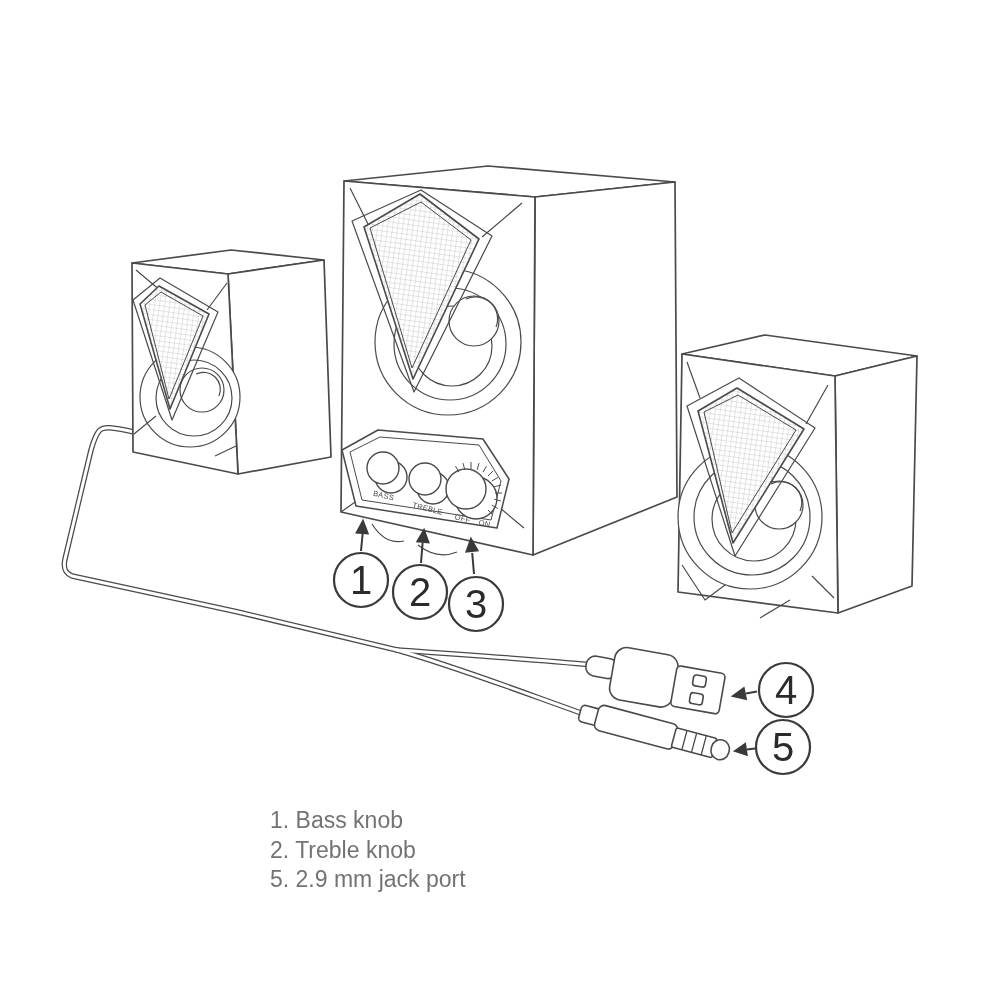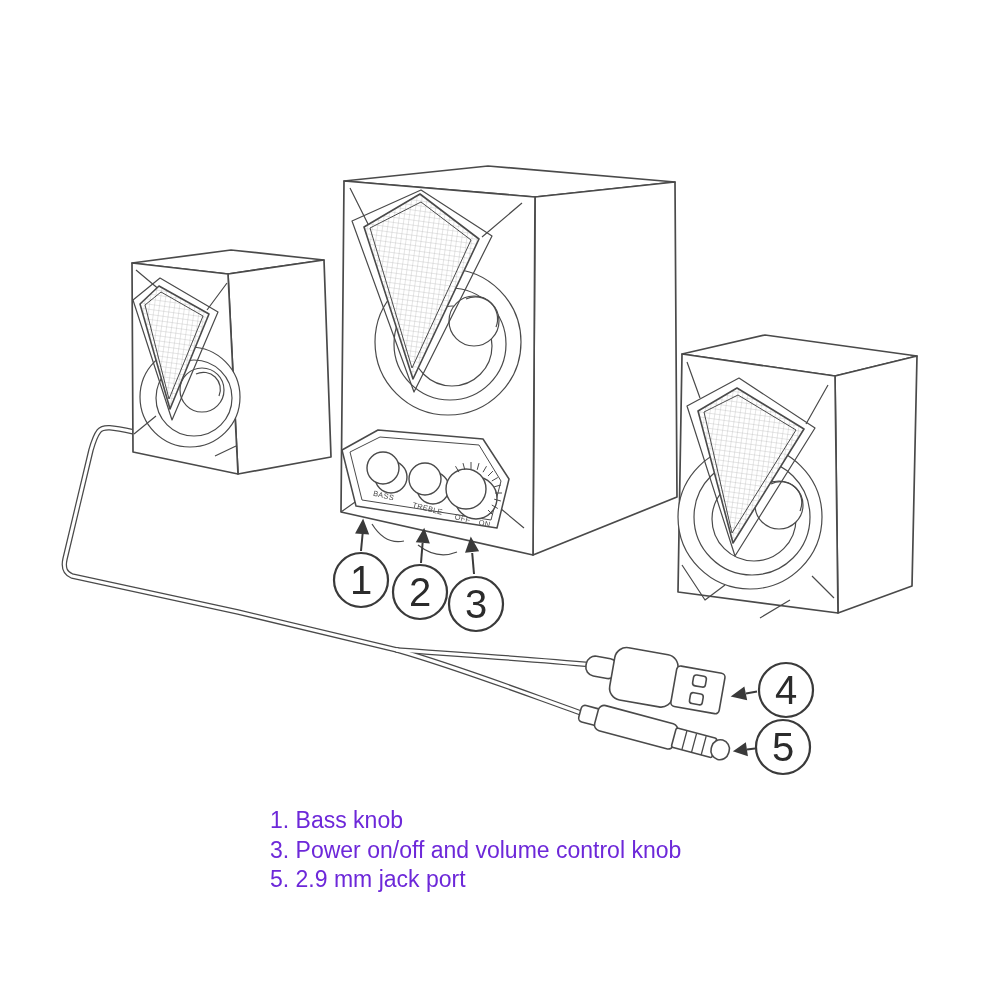--- a/index.html
+++ b/index.html
@@ -3,21 +3,21 @@
 <meta charset="utf-8">
 <style>
   html,body{margin:0;padding:0;background:#fff;}
   .canvas{position:relative;width:1000px;height:1000px;background:#fff;overflow:hidden;
           font-family:"Liberation Sans",sans-serif;}
   .canvas svg{position:absolute;left:0;top:0;}
   svg text{font-family:"Liberation Sans",sans-serif;fill:#333;}
   .callout-num{font-size:40px;fill:#2b2b2b;}
   .panel-label{font-size:7.5px;letter-spacing:.3px;fill:#4a4a4a;}
   .legend{position:absolute;left:270px;top:806px;font-size:23px;line-height:29.6px;
-          color:#6d28d9;}
+          color:#737373;}
   .legend div{white-space:nowrap;}
 </style>
 </head>
 <body>
 
 <div class="canvas">
 
 <svg width="1000" height="1000" viewBox="0 0 1000 1000">
   <defs>
     <pattern id="mesh" patternUnits="userSpaceOnUse" width="5" height="5" patternTransform="rotate(8)">
@@ -168,17 +168,17 @@
       <text class="callout-num" x="420" y="606">2</text>
       <text class="callout-num" x="476" y="618">3</text>
       <text class="callout-num" x="786" y="704">4</text>
       <text class="callout-num" x="783" y="761">5</text>
     </g>
   </g>
 </svg>
 
 <div class="legend">
   <div>1. Bass knob</div>
-  <div>3. Power on/off and volume control knob</div>
+  <div>2. Treble knob</div>
   <div>5. 2.9 mm jack port</div>
 </div>
 
 </div>
 
 </body></html>

